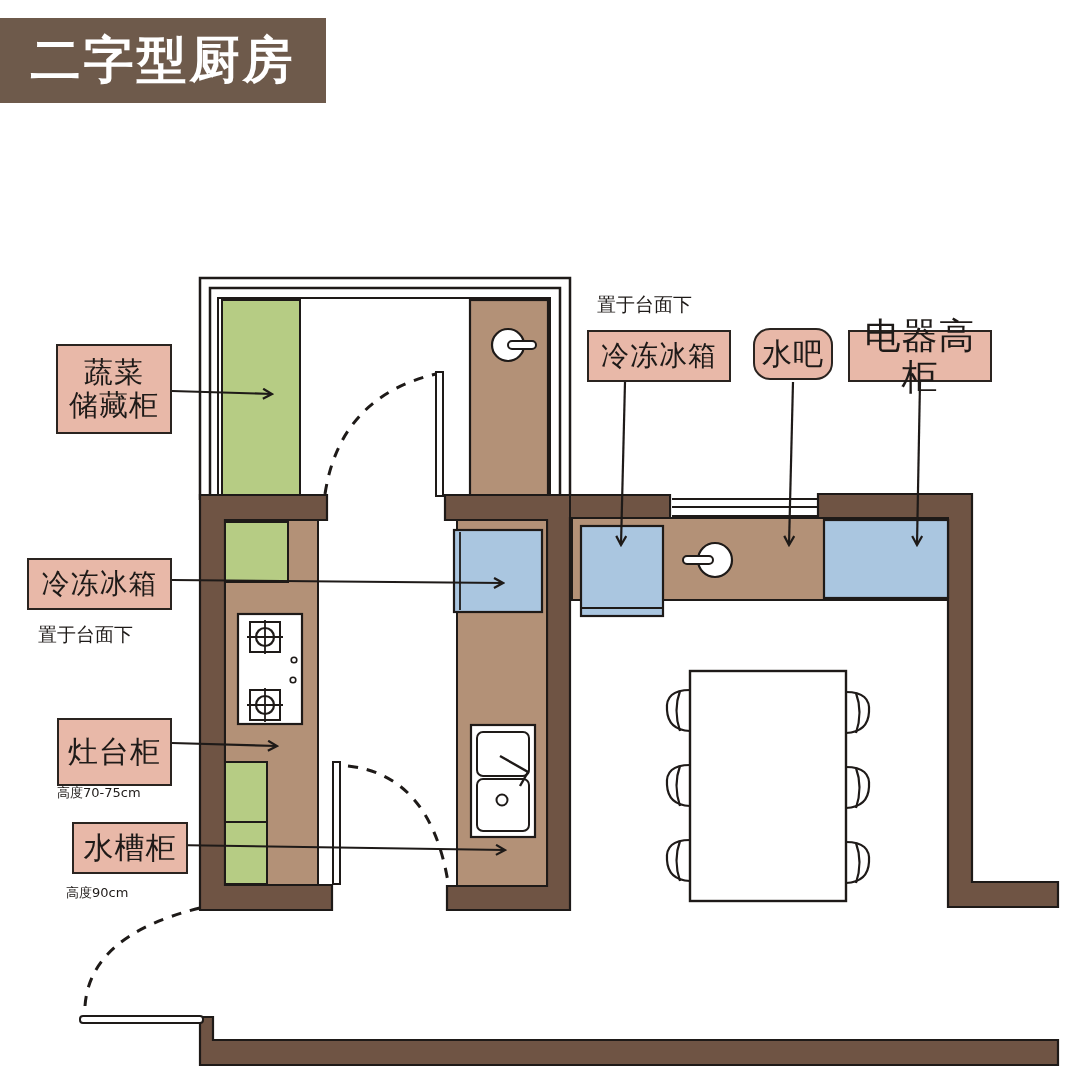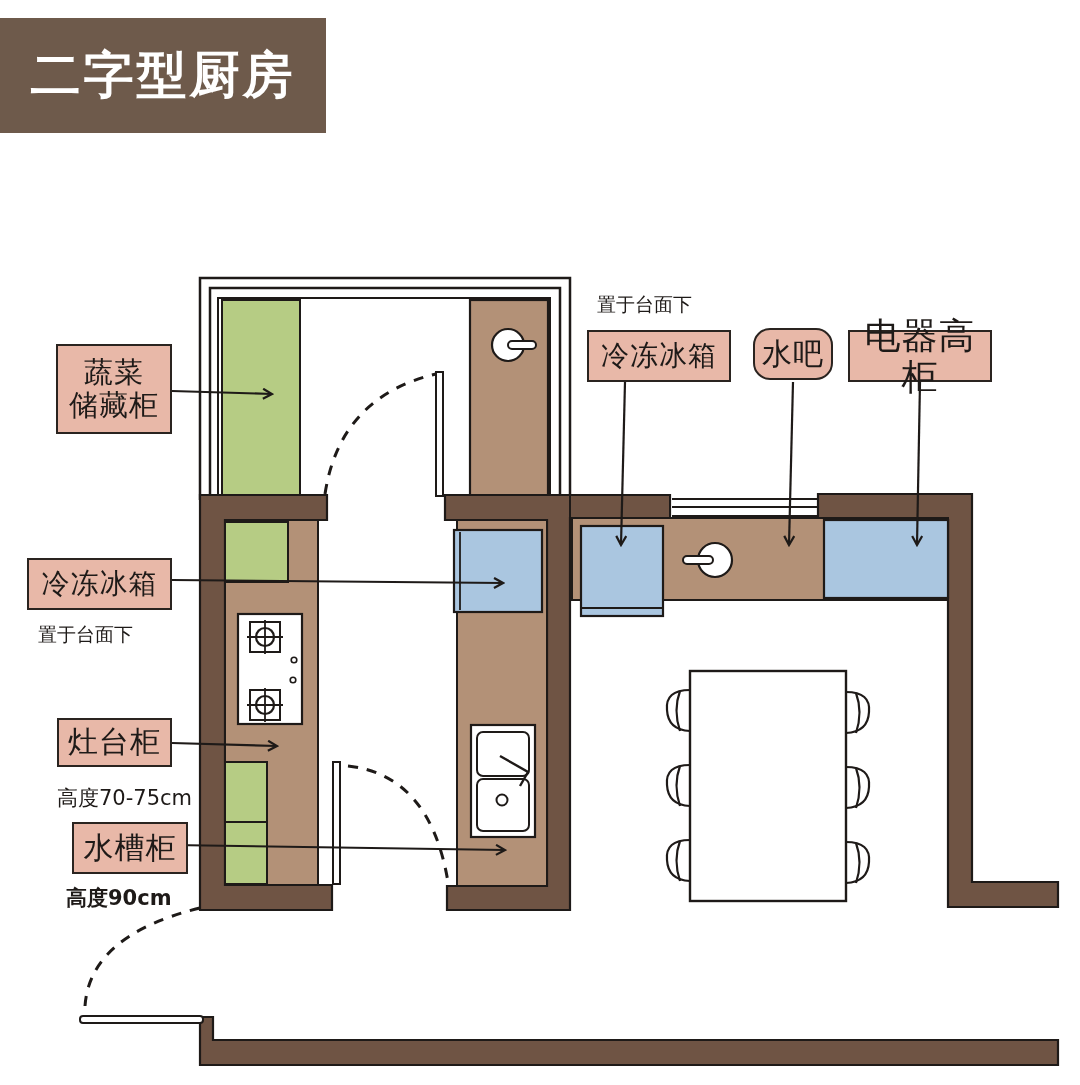--- a/index.html
+++ b/index.html
@@ -1,29 +1,29 @@
 <!DOCTYPE html>
 <html><head>
   <meta charset="utf-8">
   <style>
     html, body { margin: 0; padding: 0; background: #ffffff; }
     body { width: 1080px; height: 1085px; position: relative; overflow: hidden;
            font-family: "DejaVu Sans", sans-serif; }
-    .title-banner { position: absolute; left: 0; top: 18px; width: 326px; height: 115px;
+    .title-banner { position: absolute; left: 0; top: 18px; width: 326px; height: 85px;
                     background: #6e5a4b; display: flex; align-items: center; justify-content: center; }
     .title-text { color: #ffffff; font-family: "DejaVu Sans", sans-serif; font-weight: bold;
                   font-size: 50px; letter-spacing: 3px; }
     svg.plan { position: absolute; left: 0; top: 0; }
     .label-box { position: absolute; background: #e8b8a8; border: 2.5px solid #2a2420;
                  color: #1e1a18; font-family: "DejaVu Sans", sans-serif; font-size: 30px;
                  display: flex; align-items: center; justify-content: center; text-align: center;
                  line-height: 1.15; box-sizing: border-box; letter-spacing: 1px; }
     .note { position: absolute; color: #1e1a18; font-family: "DejaVu Sans", sans-serif;
             font-size: 19px; white-space: nowrap; }
-    .note-small { font-size: 21px; }
+    .note-small { font-size: 13px; }
   </style>
 </head>
 <body>
 
 <div class="title-banner">
   <span class="title-text">二字型厨房</span>
 </div>
 
 <svg class="plan" width="1080" height="1085" viewBox="0 0 1080 1085">
   <defs>
@@ -155,29 +155,29 @@
 <div class="label-box" style="left:56px; top:344px; width:116px; height:90px; flex-direction:column; font-size:29px;">
   <span>蔬菜</span>
   <span>储藏柜</span>
 </div>
 
 <div class="label-box" style="left:27px; top:558px; width:145px; height:52px; font-size:28px;">
   <span>冷冻冰箱</span>
 </div>
 <div class="note" style="left:38px; top:622px;">置于台面下</div>
 
-<div class="label-box" style="left:57px; top:718px; width:115px; height:49px;">
+<div class="label-box" style="left:57px; top:718px; width:115px; height:68px;">
   <span>灶台柜</span>
 </div>
 <div class="note note-small" style="left:57px; top:784px;">高度70-75cm</div>
 
 <div class="label-box" style="left:56px; top:822px; width:116px; height:52px;margin-left:16px;">
   <span>水槽柜</span>
 </div>
-<div class="note note-small" style="left:66px; top:884px;font-weight:bold;">高度90cm</div>
+<div class="note note-small" style="left:66px; top:884px;">高度90cm</div>
 
 <div class="note" style="left:597px; top:292px;">置于台面下</div>
 
 <div class="label-box" style="left:587px; top:330px; width:144px; height:52px; font-size:28px;">
   <span>冷冻冰箱</span>
 </div>
 
 <div class="label-box" style="left:753px; top:328px; width:80px; height:52px;border-radius:17px;">
   <span>水吧</span>
 </div>

